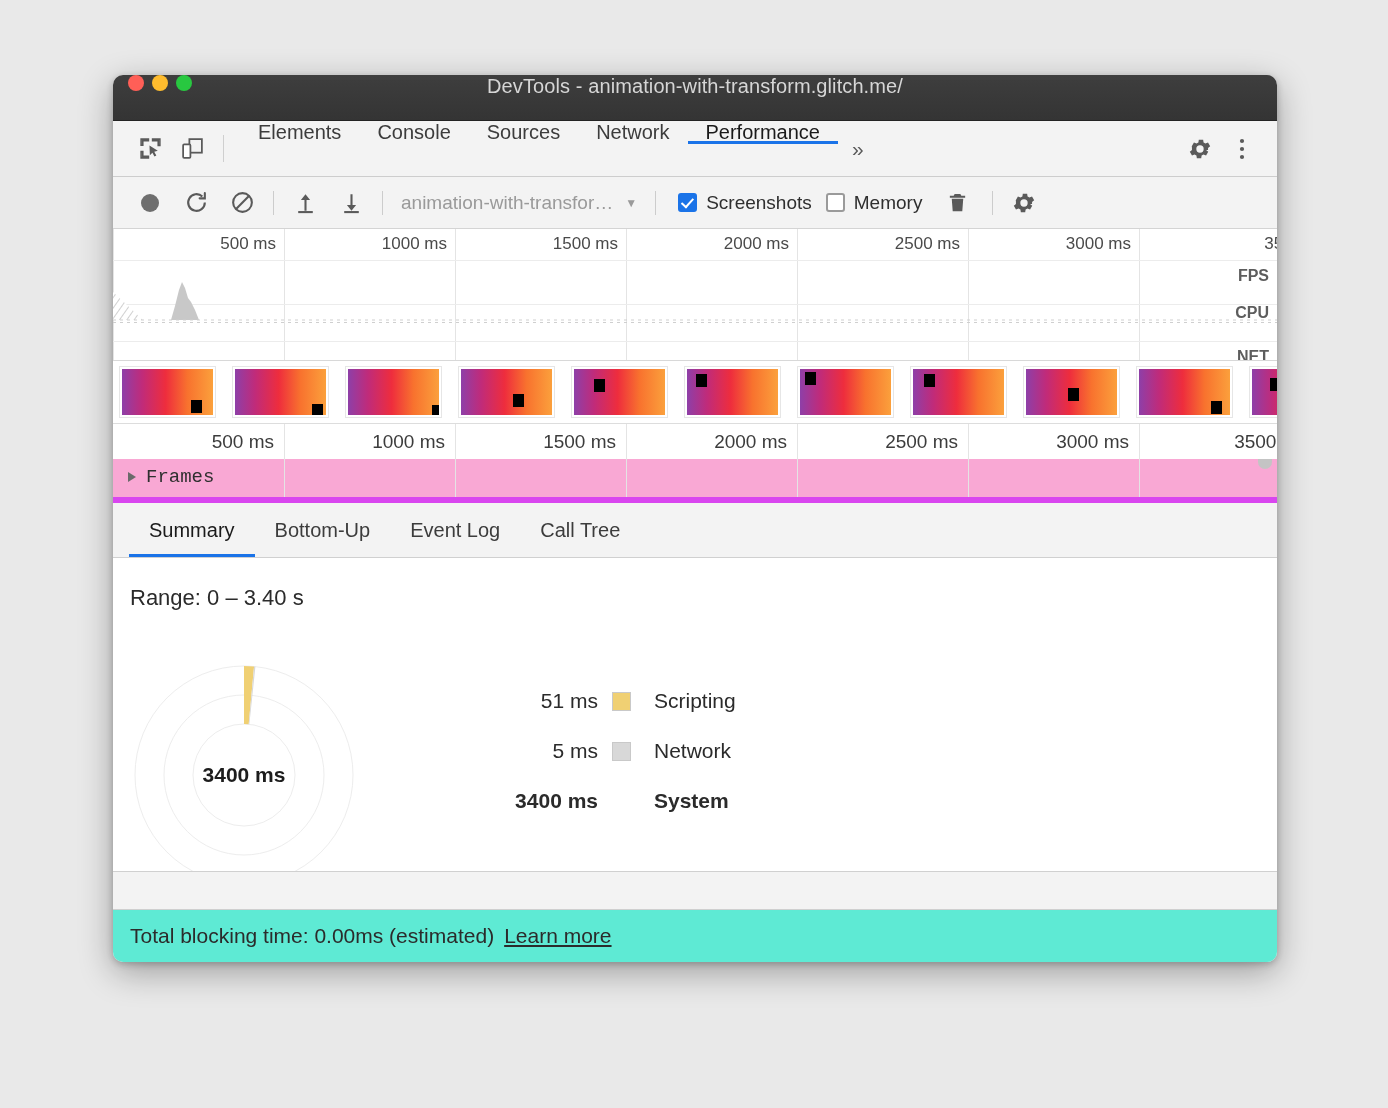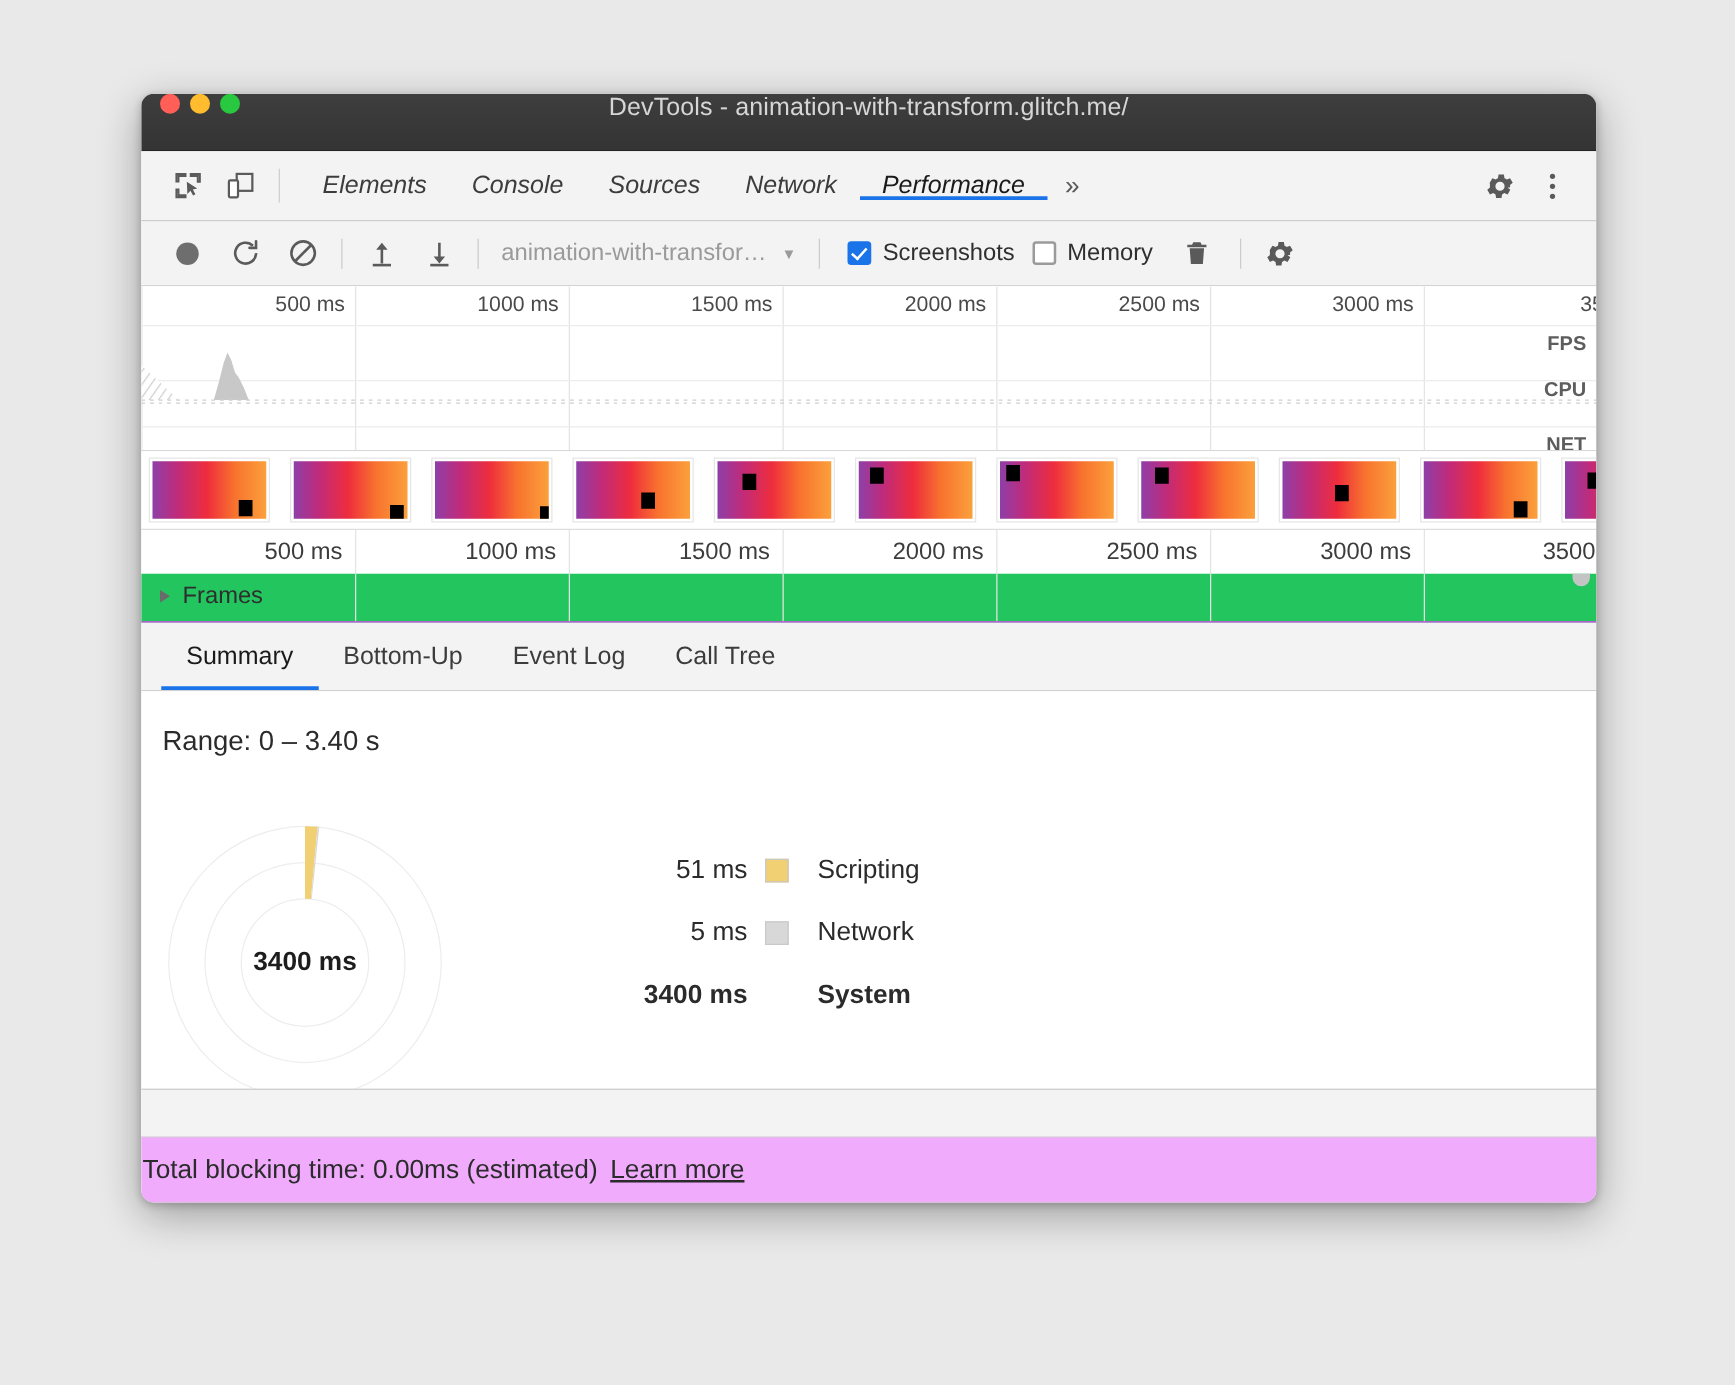--- a/index.html
+++ b/index.html
@@ -51,21 +51,21 @@
     border-bottom: 1px solid #cdcdcd;
     display: flex; align-items: stretch;
     position: relative;
   }
   .tool-ico {
     width: 42px; display: flex; align-items: center; justify-content: center;
     color: #5a5a5a;
   }
   .tool-ico:first-child { margin-left: 16px; }
   .vdiv { width: 1px; background: #cfcfcf; margin: 14px 10px; }
-  .maintabs { display: flex; align-items: center; margin-left: 6px; font-style: italic; }
+  .maintabs { display: flex; align-items: flex-start; margin-left: 6px; }
   .mtab {
     display: flex; align-items: center;
     padding: 0 18px;
     font-size: 20px; color: #3c3c3c;
     position: relative; white-space: nowrap;
   }
   .mtab.active { color: #1a1a1a; }
   .mtab.active::after {
     content: ""; position: absolute;
     left: 0; right: 0; bottom: 0; height: 3px;
@@ -149,21 +149,21 @@
 
   
   .lowerruler {
     position: relative; flex: 0 0 35px; height: 35px;
     background: #fff; overflow: hidden;
   }
   .ltick { position: absolute; top: 7px; font-size: 19px; color: #3c3c3c;
            transform: translateX(-100%); padding-right: 10px; white-space: nowrap; }
   .framesrow {
     position: relative; flex: 0 0 38px; height: 38px;
-    background: #22c55e; border-bottom: 1px solid #d946ef; overflow: hidden;
+    background: #f9a8d4; border-bottom: 6px solid #d946ef; overflow: hidden; font-family: Liberation Mono, monospace;
   }
   .frames-label {
     position: absolute; left: 15px; top: 7px;
     font-size: 19px; color: #2f2f2f;
     display: flex; align-items: center; gap: 10px;
   }
   .tri { width: 0; height: 0; border-left: 8px solid #6a6a6a;
          border-top: 5.5px solid transparent; border-bottom: 5.5px solid transparent; }
   .scroll-thumb {
     position: absolute; right: 5px; top: 6px;
@@ -204,23 +204,23 @@
   .legrow.total .legval, .legrow.total .legname { font-weight: bold; }
   .legrow.total .legsw { border: none; }
 
   .bodydivider { position: absolute; left: 0; right: 0; bottom: 37px; height: 1px; background: #d6d6d6; }
   .footerbar {
     position: absolute; left: 0; right: 0; bottom: 0; height: 37px;
     background: #f3f3f3; border-top: 1px solid #d0d0d0;
   }
 
   .statusbar {
-    flex: 0 0 52px; height: 52px; background: #f0abfc;
+    flex: 0 0 52px; height: 52px; background: #5eead4;
     border-top: 1px solid #cfcfcf;
-    display: flex; align-items: center; padding-left: 1px;
+    display: flex; align-items: center; padding-left: 17px;
     font-size: 21px; color: #2b2b2b; gap: 10px;
   }
   .statusbar a { color: #2b2b2b; text-decoration: underline; }
 </style>
 </head>
 <body>
 
 <div id="root">
   <div class="window">
 

